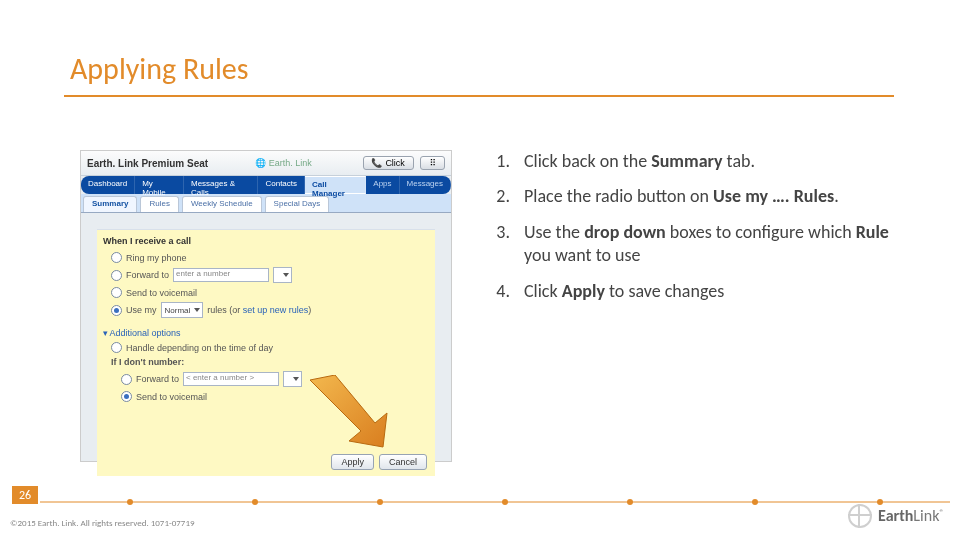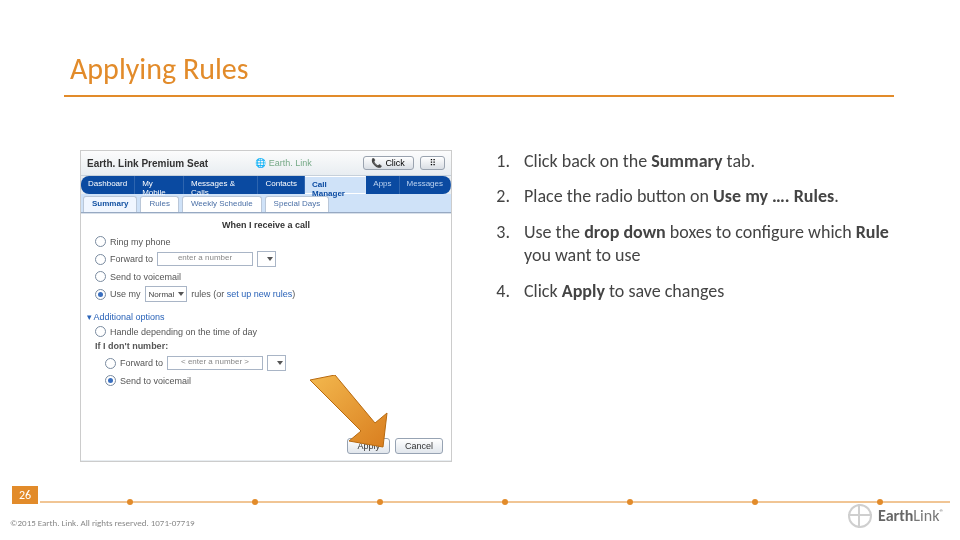--- a/index.html
+++ b/index.html
@@ -86,29 +86,28 @@
     border: 1px solid #bac7d8;
     border-bottom: none;
     margin: 2px 1px 0 2px;
     padding: 2px 8px 0 8px;
     border-radius: 3px 3px 0 0;
     color: #4a6fa6;
   }
   .fig-subtab.sel { font-weight: bold; color: #1453a3; background:#f0f6ff;}
 
   .fig-panel {
-    background: #ffffff;
-    margin: 0;
+    background: #fef9c3;
+    margin: 16px;
     height: 246px;
     font-size: 9px;
     color: #555;
     overflow: hidden;
     border-top: 1px solid #d8e0ea;
     position: relative;
-    text-align: center;
   }
   .fig-hdr { font-weight: bold; padding: 6px 6px 4px 6px; color:#333; }
   .fig-row { padding: 2px 6px 2px 14px; display:flex; align-items:center; gap:4px;}
   .fig-radio {
     width:9px;height:9px;border:1px solid #7a8ba0;border-radius:50%;display:inline-block;flex:0 0 auto;
     background:#fff;
   }
   .fig-radio.checked::after{content:"";display:block;width:5px;height:5px;background:#3a6fbf;border-radius:50%;margin:2px auto 0;}
   .fig-label { color:#555;}
   .fig-input {

